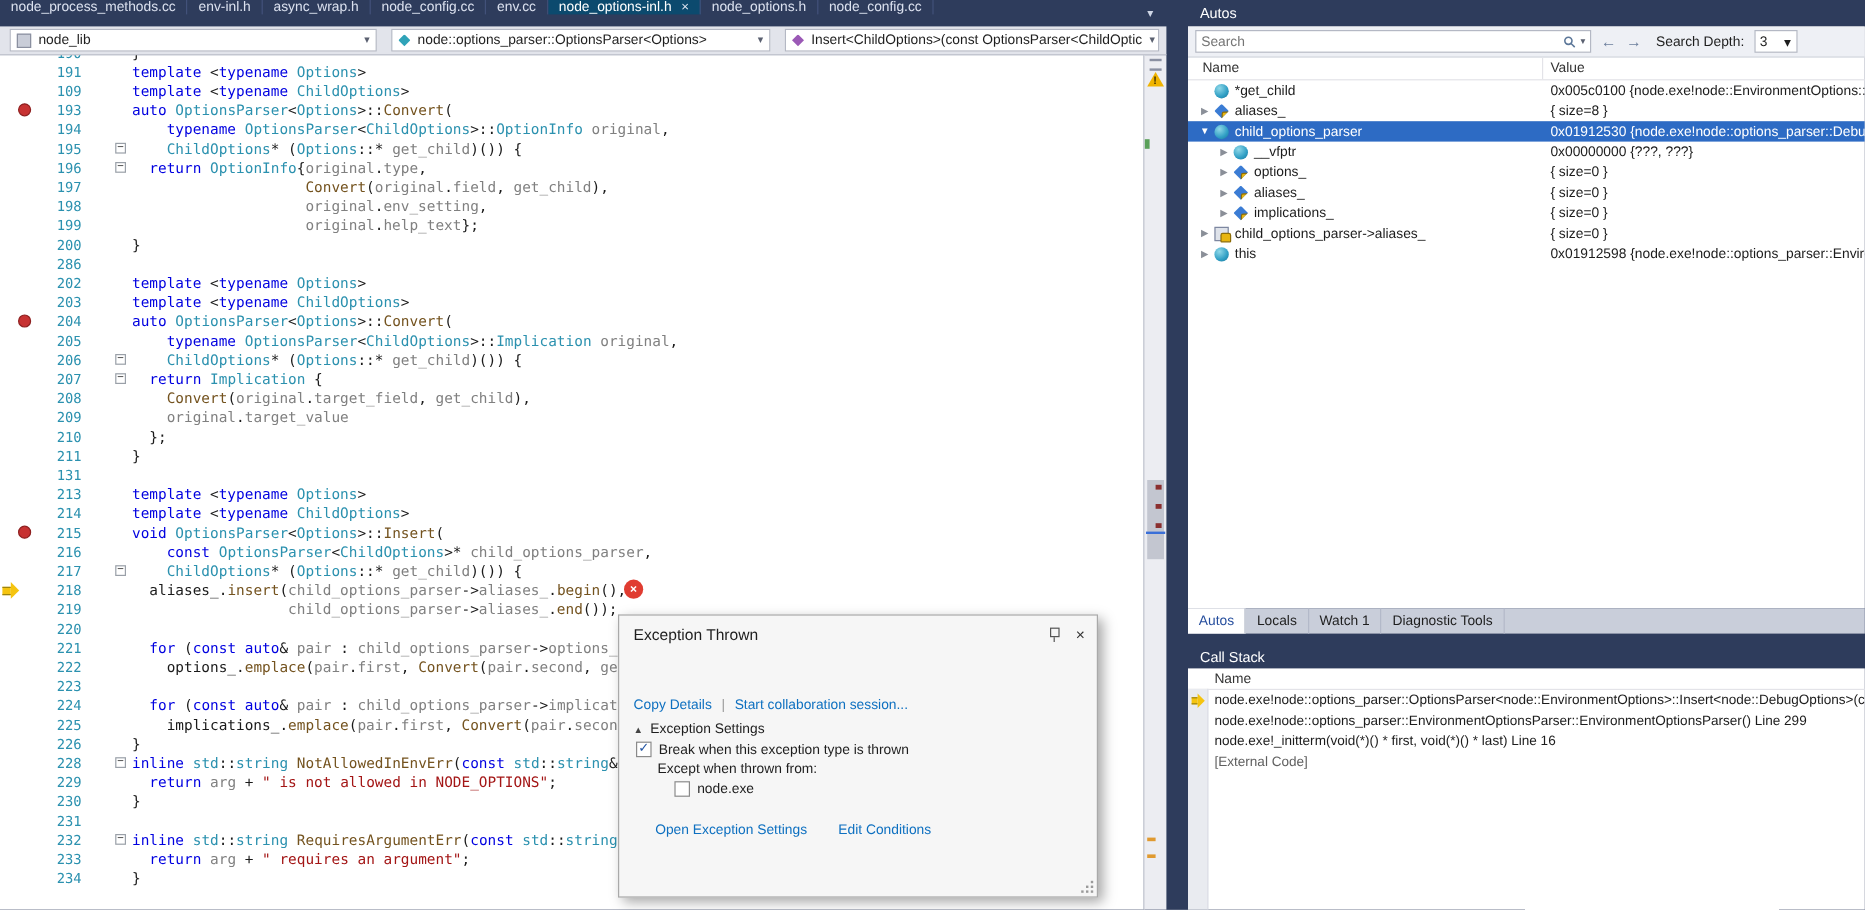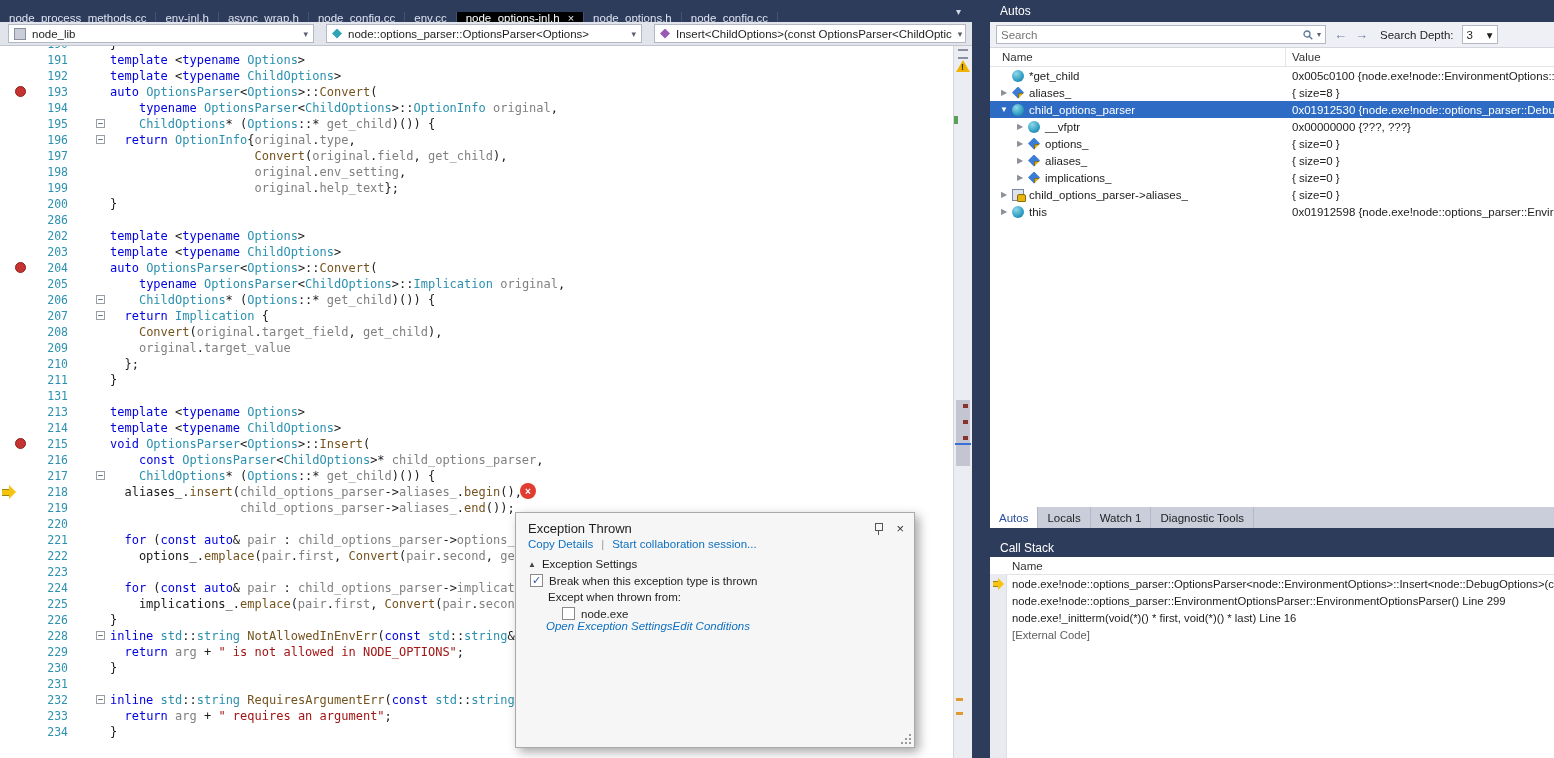--- a/index.html
+++ b/index.html
@@ -1,24 +1,24 @@
 <!DOCTYPE html>
 <html style="--chrome: #2e3c5c; --selection: #2d6bc4; --breakpoint: #c73232; --error: #e03c31; --link: #0e70c0; --accent_yellow: #f5c40f; --lineno: #2b91af; --keyword: #0000e0; --type: #2b91af; --function: #74531f; --string: #a31515; --param: #808080;"><head>
 <meta charset="utf-8">
 <style>
   html,body{margin:0;padding:0;width:1554px;height:758px;overflow:hidden;
     background:var(--chrome,#2e3c5c);font-family:"Liberation Sans","DejaVu Sans",sans-serif;}
   .screen{position:absolute;inset:0;width:1554px;height:758px;}
 
   
-  .tabbar{position:absolute;left:0;top:0;width:972px;height:24px;display:flex;align-items:flex-end;}
+  .tabbar{position:absolute;left:0;top:0;width:972px;height:24px;display:flex;align-items:flex-start;}
   .tabs{display:flex;align-items:stretch;}
   .tab{display:flex;align-items:center;padding:0 9px;font-size:11.5px;color:#dbe1ef;
        border-right:1px solid #42517a;white-space:nowrap;cursor:default;}
-  .tab.active{background:#000000;color:#fff;}
+  .tab.active{background:#0c4a6e;color:#fff;}
   .tab .close{margin-left:8px;font-size:11px;color:#e2e7f2;}
   .tab-overflow{position:absolute;left:956px;top:0;height:22px;display:flex;align-items:center;color:#cfd6e6;font-size:10px;}
 
   
   .navbar{position:absolute;left:0;top:22px;width:972px;height:24px;background:#e2e4eb;
           border-bottom:1px solid #c3c6d0;display:flex;align-items:center;gap:12px;
           padding-left:8px;box-sizing:border-box;}
   .combo{height:19px;background:#fff;border:1px solid #b4b8c4;display:flex;align-items:center;
          font-size:11.5px;color:#1e1e1e;padding:0 5px;box-sizing:border-box;white-space:nowrap;overflow:hidden;}
   .combo.proj{width:306px}.combo.type{width:316px}.combo.member{width:312px}
@@ -107,32 +107,32 @@
   .popup{position:absolute;left:515px;top:512px;width:400px;height:236px;background:#f6f6f6;
          border:1px solid #a9a9a9;box-shadow:4px 4px 10px rgba(0,0,0,.35);font-size:11.5px;color:#1e1e1e;
          box-sizing:border-box;z-index:50;}
   .popup-titlebar{display:flex;align-items:center;padding:8px 10px 2px 12px;font-size:13px;}
   .popup-titlebar .t{flex:1;}
   .pin{width:11px;height:14px;position:relative;margin-right:12px;}
   .pin::before{content:"";position:absolute;left:2px;top:1px;width:6px;height:6px;background:#f6f6f6;border:1px solid #555;}
   .pin::after{content:"";position:absolute;left:5px;top:9px;width:1px;height:4px;background:#555;}
   .popup-close{font-size:13px;color:#333;}
   .popup-msg{padding:6px 12px 0;line-height:15px;}
-  .popup-links{padding:0 12px;display:flex;gap:8px;align-items:center;}
+  .popup-links{margin-top:44px;padding:0 12px;display:flex;gap:8px;align-items:center;}
   .lnk{color:var(--link,#0e70c0);}
   .pipe{color:#9a9a9a;}
   .settings-hdr{margin-top:8px;padding:0 12px;display:flex;align-items:center;gap:6px;}
   .tri{font-size:8px;color:#444;}
   .cb-row{display:flex;align-items:center;gap:6px;margin-top:4px;}
   .cb-row.first{padding-left:14px;}
   .cb-row.second{padding-left:46px;}
   .checkbox{width:13px;height:13px;background:#fff;border:1px solid #8a8a8a;box-sizing:border-box;
             display:flex;align-items:center;justify-content:center;font-size:11px;color:#2456a4;line-height:1;}
   .except-label{margin-top:4px;padding-left:32px;}
-  .bottom-links{margin-top:0;padding-left:30px;display:flex;font-style:italic;}
+  .bottom-links{margin-top:22px;padding-left:30px;display:flex;gap:26px;}
   .grip{position:absolute;right:3px;bottom:3px;width:10px;height:10px;}
   .grip i{position:absolute;width:2px;height:2px;background:#9a9a9a;}
   .grip i:nth-child(1){right:0;bottom:0;} .grip i:nth-child(2){right:4px;bottom:0;}
   .grip i:nth-child(3){right:0;bottom:4px;} .grip i:nth-child(4){right:8px;bottom:0;}
   .grip i:nth-child(5){right:0;bottom:8px;} .grip i:nth-child(6){right:4px;bottom:4px;}
 
   .err-badge{position:absolute;left:520px;top:483px;width:16px;height:16px;border-radius:50%;
              background:var(--error,#e03c31);color:#fff;font-size:10px;font-weight:bold;display:flex;
              align-items:center;justify-content:center;box-shadow:0 0 0 1px #fff;z-index:40;}
   .mag{width:10px;height:10px;flex:none;}
@@ -187,21 +187,21 @@
     <div class="combo member">
       <span class="nic nic-method"></span>
       <span>Insert&lt;ChildOptions&gt;(const OptionsParser&lt;ChildOptic</span>
       <span class="dd">▾</span>
     </div>
   </div>
 
   <div class="editor" id="editor">
       <div class="code-row first"><span class="g-bp"></span><span class="g-num">190</span><span class="g-fold"></span><span class="code-text"><span class="c-p">}</span></span></div>
       <div class="code-row"><span class="g-bp"></span><span class="g-num">191</span><span class="g-fold"></span><span class="code-text"><span class="c-k">template</span><span class="c-p"> &lt;</span><span class="c-k">typename</span><span class="c-p"> </span><span class="c-t">Options</span><span class="c-p">&gt;</span></span></div>
-      <div class="code-row"><span class="g-bp"></span><span class="g-num">192</span><span class="g-fold"></span><span class="code-text"><span class="c-k">template</span><span class="c-p"> &lt;</span><span class="c-k">typename</span><span class="c-p"> </span><span class="c-t">ChildOptions</span><span class="c-p">&gt;</span></span></div>
+      <div class="code-row"><span class="g-bp"></span><span class="g-num">109</span><span class="g-fold"></span><span class="code-text"><span class="c-k">template</span><span class="c-p"> &lt;</span><span class="c-k">typename</span><span class="c-p"> </span><span class="c-t">ChildOptions</span><span class="c-p">&gt;</span></span></div>
       <div class="code-row"><span class="g-bp"><span class="bp-dot"></span></span><span class="g-num">193</span><span class="g-fold"></span><span class="code-text"><span class="c-k">auto</span><span class="c-p"> </span><span class="c-t">OptionsParser</span><span class="c-p">&lt;</span><span class="c-t">Options</span><span class="c-p">&gt;::</span><span class="c-f">Convert</span><span class="c-p">(</span></span></div>
       <div class="code-row"><span class="g-bp"></span><span class="g-num">194</span><span class="g-fold"></span><span class="code-text"><span class="c-p">    </span><span class="c-k">typename</span><span class="c-p"> </span><span class="c-t">OptionsParser</span><span class="c-p">&lt;</span><span class="c-t">ChildOptions</span><span class="c-p">&gt;::</span><span class="c-t">OptionInfo</span><span class="c-p"> </span><span class="c-v">original</span><span class="c-p">,</span></span></div>
       <div class="code-row"><span class="g-bp"></span><span class="g-num">195</span><span class="g-fold"><span class="fold-box">−</span></span><span class="code-text"><span class="c-p">    </span><span class="c-t">ChildOptions</span><span class="c-p">* (</span><span class="c-t">Options</span><span class="c-p">::* </span><span class="c-v">get_child</span><span class="c-p">)()) {</span></span></div>
       <div class="code-row"><span class="g-bp"></span><span class="g-num">196</span><span class="g-fold"><span class="fold-box">−</span></span><span class="code-text"><span class="c-p">  </span><span class="c-k">return</span><span class="c-p"> </span><span class="c-t">OptionInfo</span><span class="c-p">{</span><span class="c-v">original</span><span class="c-p">.</span><span class="c-v">type</span><span class="c-p">,</span></span></div>
       <div class="code-row"><span class="g-bp"></span><span class="g-num">197</span><span class="g-fold"></span><span class="code-text"><span class="c-p">                    </span><span class="c-f">Convert</span><span class="c-p">(</span><span class="c-v">original</span><span class="c-p">.</span><span class="c-v">field</span><span class="c-p">, </span><span class="c-v">get_child</span><span class="c-p">),</span></span></div>
       <div class="code-row"><span class="g-bp"></span><span class="g-num">198</span><span class="g-fold"></span><span class="code-text"><span class="c-p">                    </span><span class="c-v">original</span><span class="c-p">.</span><span class="c-v">env_setting</span><span class="c-p">,</span></span></div>
       <div class="code-row"><span class="g-bp"></span><span class="g-num">199</span><span class="g-fold"></span><span class="code-text"><span class="c-p">                    </span><span class="c-v">original</span><span class="c-p">.</span><span class="c-v">help_text</span><span class="c-p">};</span></span></div>
       <div class="code-row"><span class="g-bp"></span><span class="g-num">200</span><span class="g-fold"></span><span class="code-text"><span class="c-p">}</span></span></div>
       <div class="code-row"><span class="g-bp"></span><span class="g-num">286</span><span class="g-fold"></span><span class="code-text"></span></div>
       <div class="code-row"><span class="g-bp"></span><span class="g-num">202</span><span class="g-fold"></span><span class="code-text"><span class="c-k">template</span><span class="c-p"> &lt;</span><span class="c-k">typename</span><span class="c-p"> </span><span class="c-t">Options</span><span class="c-p">&gt;</span></span></div>

